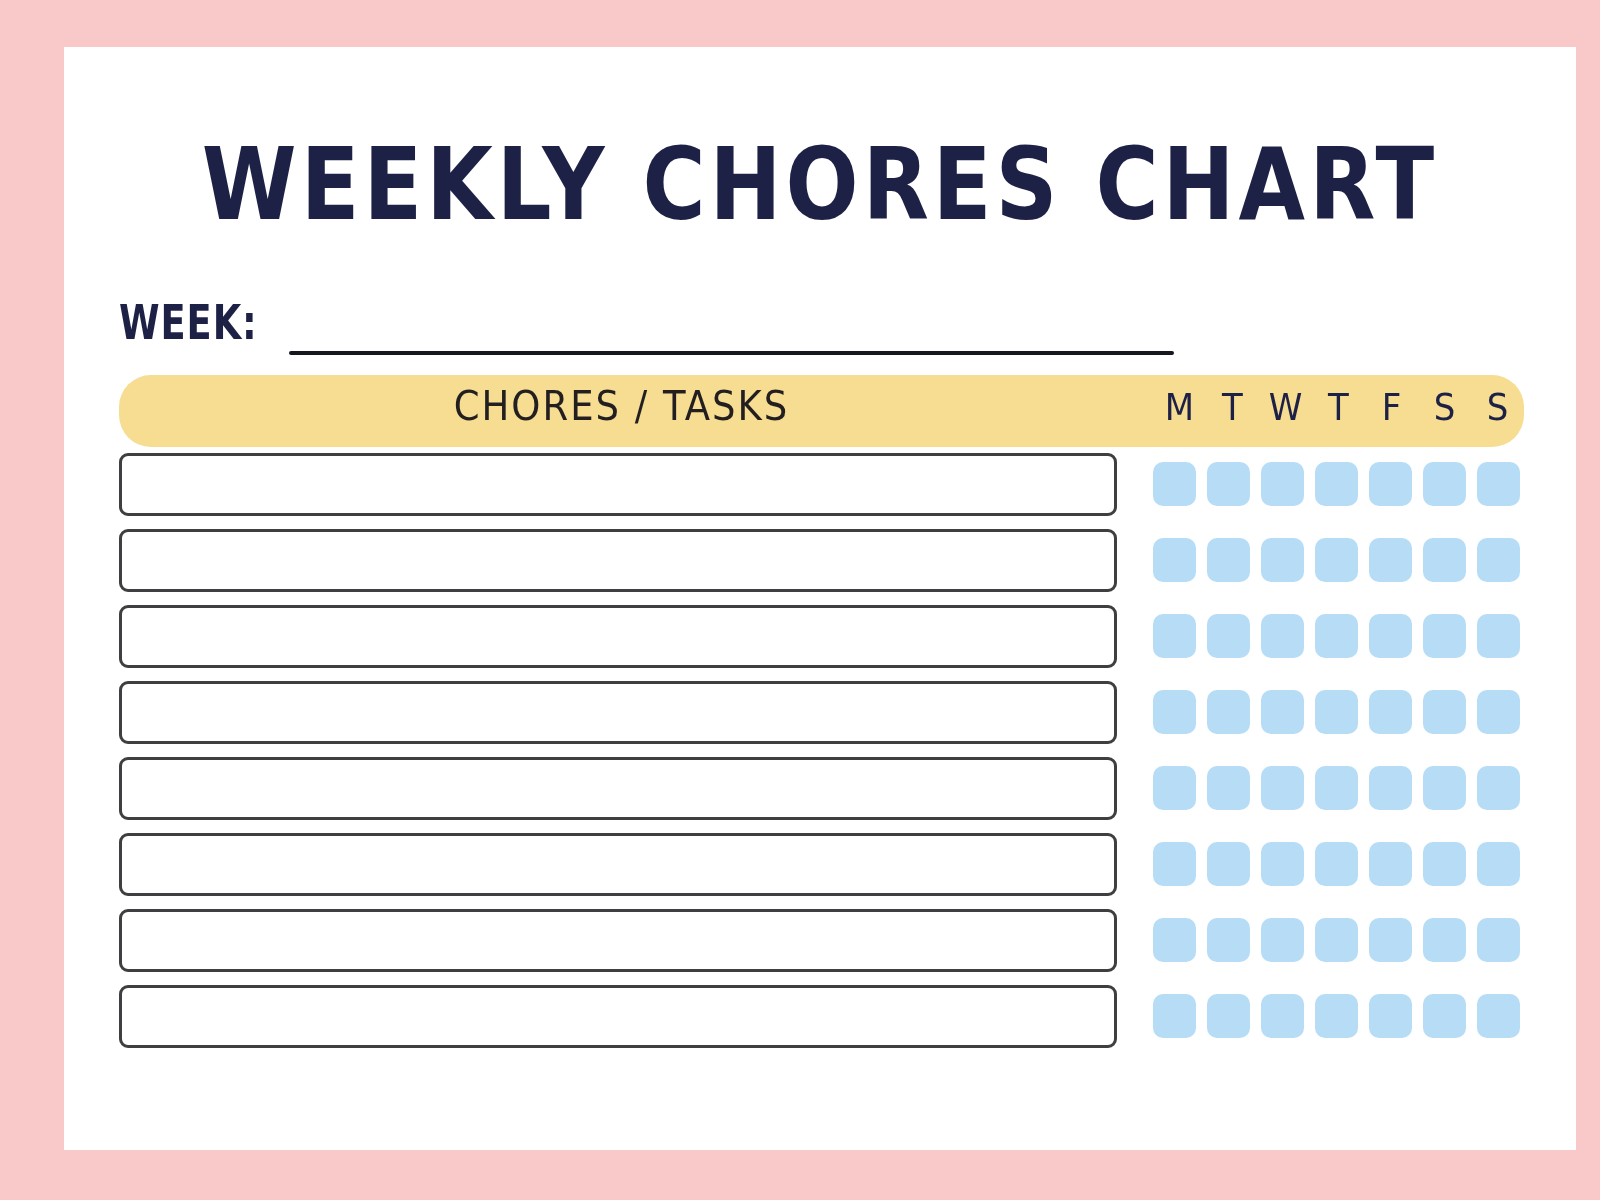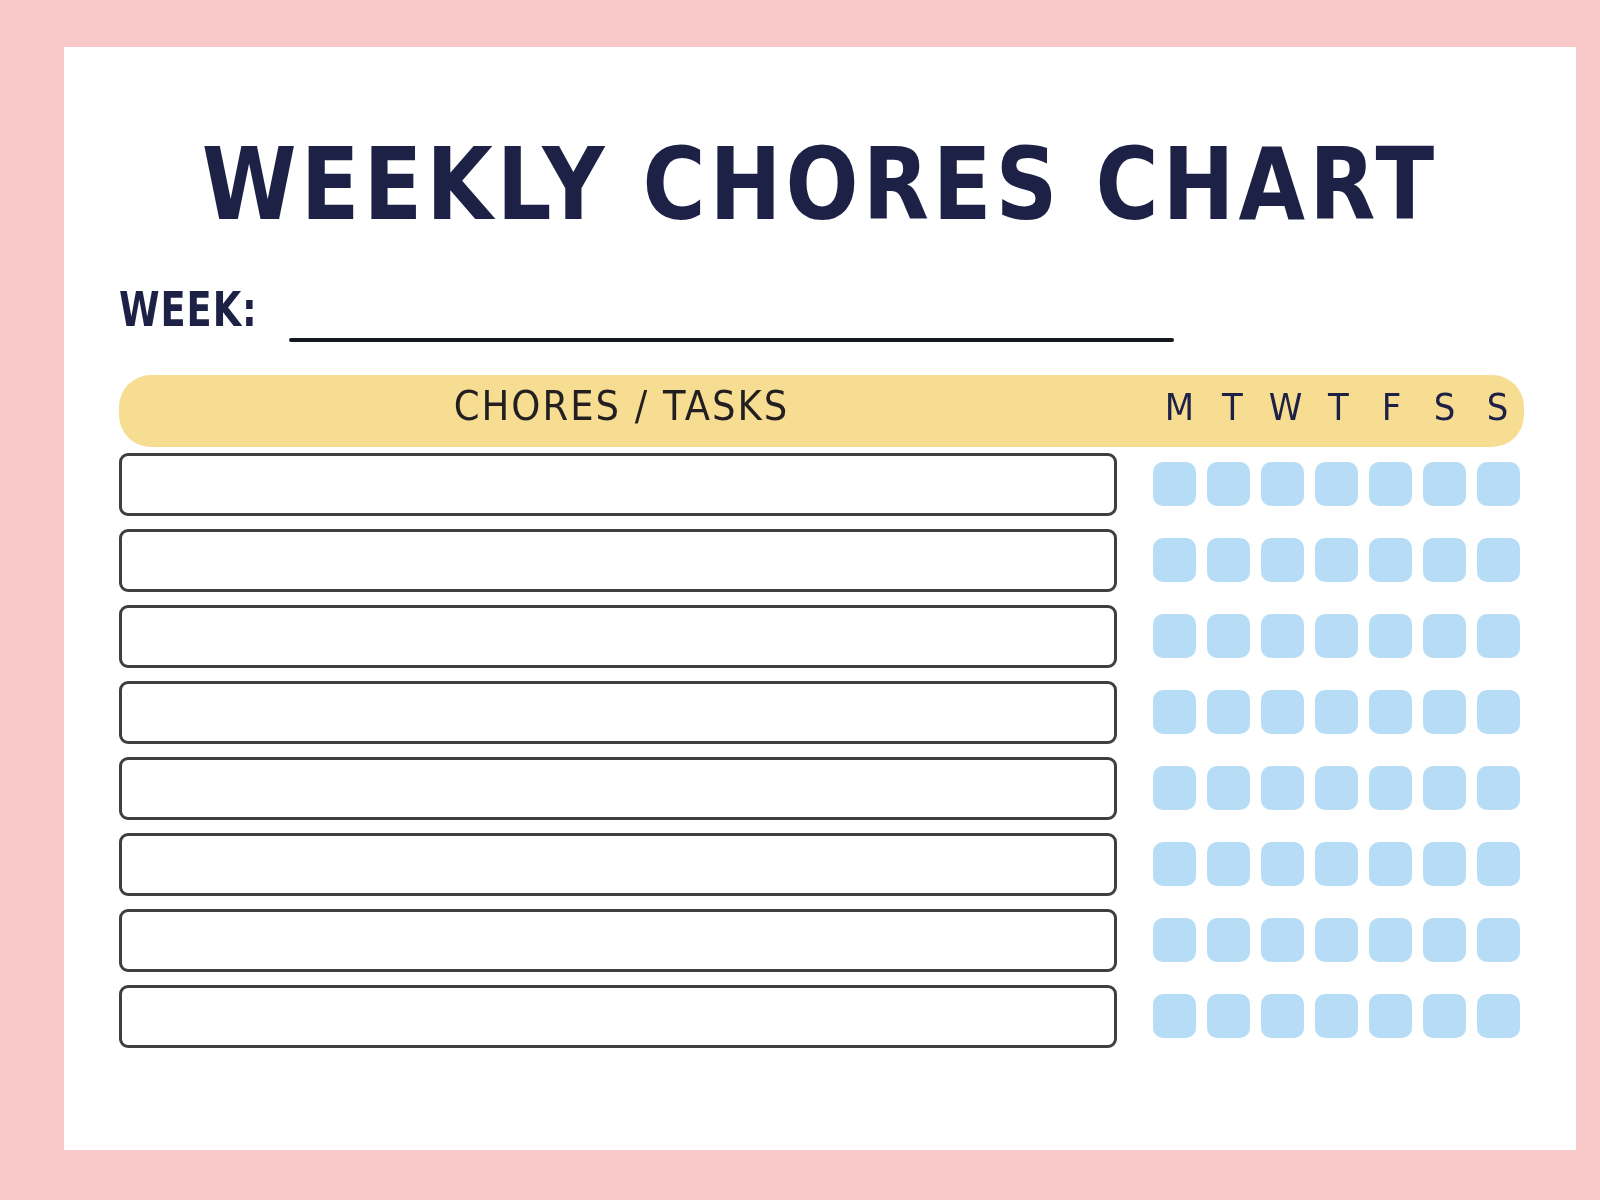--- a/index.html
+++ b/index.html
@@ -49,21 +49,21 @@
     line-height: 1;
     white-space: nowrap;
     transform: scaleY(1.15);
     transform-origin: center top;
   }
 
   
   #week-row {
     position: absolute;
     left: 55px;
-    top: 233px;
+    top: 246px;
     width: 1060px;
     height: 62px;
   }
   #week-label {
     position: absolute;
     left: 0;
     top: 0;
     color: #1e2146;
     font-size: 40px;
     font-weight: bold;

